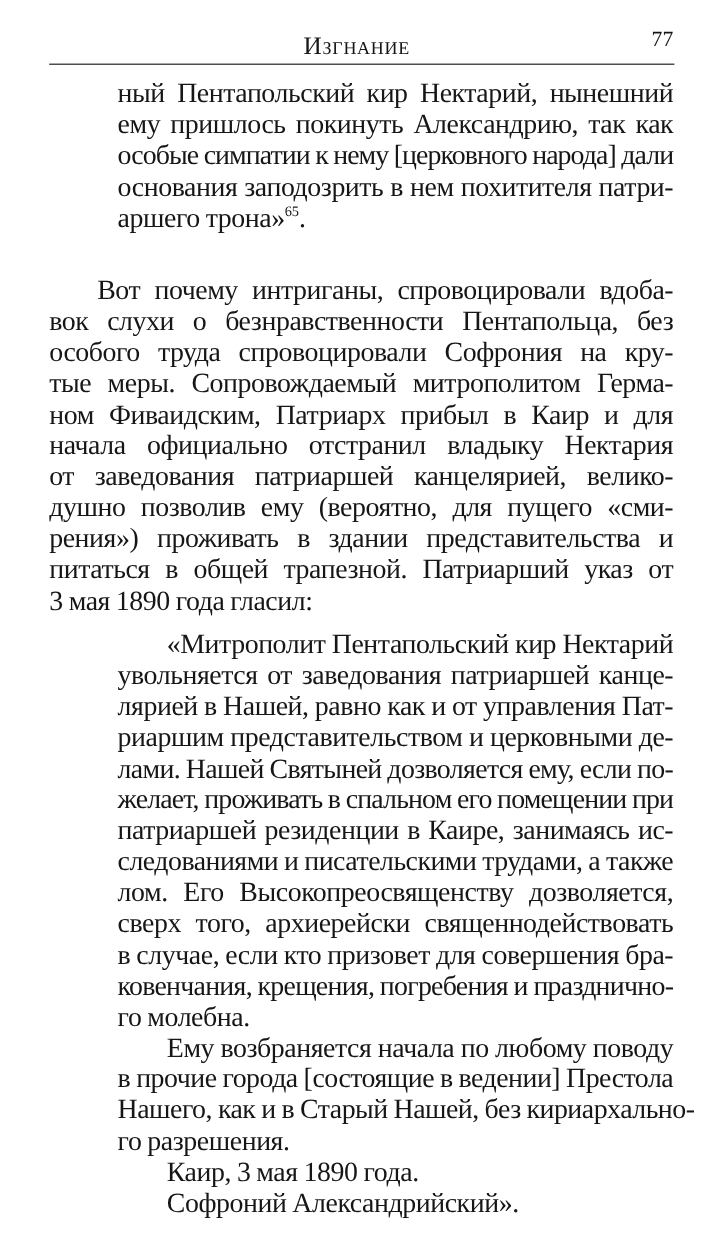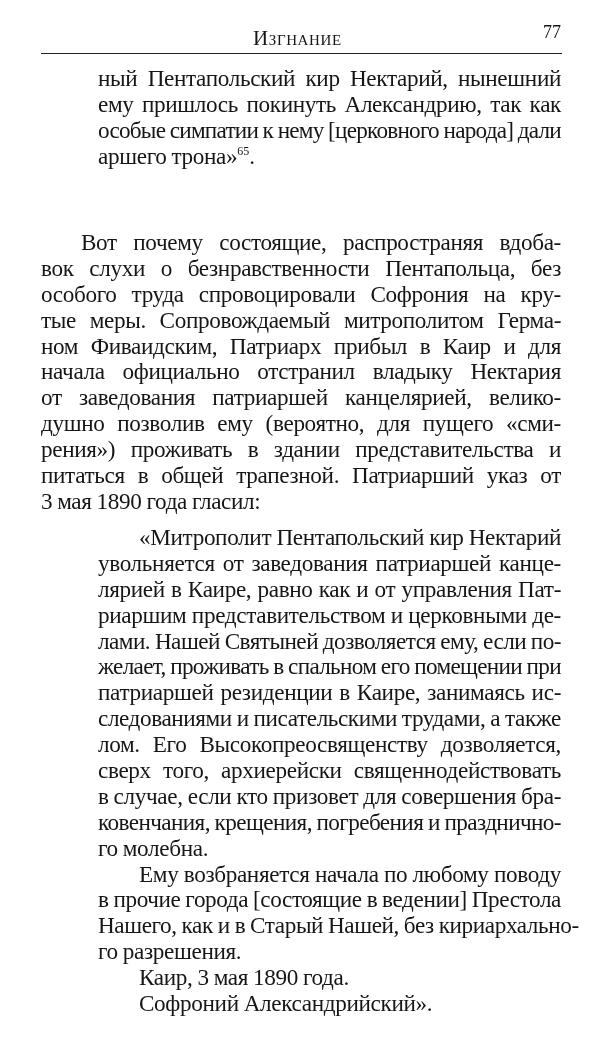--- a/index.html
+++ b/index.html
@@ -29,41 +29,42 @@
 
   <div class="running-head">
     <span class="rh-title">Изгнание</span>
     <span class="rh-num">77</span>
   </div>
 
   <div class="block b1">
     <div class="line" style="white-space: nowrap;">ный Пентапольский кир Нектарий, нынешний</div>
     <div class="line" style="white-space: nowrap;">ему пришлось покинуть Александрию, так как</div>
     <div class="line" style="white-space: nowrap; letter-spacing: -0.758577px;">особые симпатии к нему [церковного народа] дали</div>
+    <div class="line" style="white-space: nowrap;">основания заподозрить в нем похитителя патри-</div>
     <div class="line last" style="white-space: nowrap;"><span>аршего трона»</span><sup>65</sup><span>.</span></div>
   </div>
 
   <div class="block b2">
-    <div class="line indent1" style="white-space: nowrap;">Вот почему состоящие, распространяя вдоба-</div>
+    <div class="line indent1" style="white-space: nowrap;">Вот почему интриганы, спровоцировали вдоба-</div>
     <div class="line" style="white-space: nowrap;">вок слухи о безнравственности Пентапольца, без</div>
     <div class="line" style="white-space: nowrap;">особого труда спровоцировали Софрония на кру-</div>
     <div class="line" style="white-space: nowrap;">тые меры. Сопровождаемый митрополитом Герма-</div>
     <div class="line" style="white-space: nowrap;">ном Фиваидским, Патриарх прибыл в Каир и для</div>
     <div class="line" style="white-space: nowrap;">начала официально отстранил владыку Нектария</div>
     <div class="line" style="white-space: nowrap;">от заведования патриаршей канцелярией, велико-</div>
     <div class="line" style="white-space: nowrap;">душно позволив ему (вероятно, для пущего «сми-</div>
     <div class="line" style="white-space: nowrap;">рения») проживать в здании представительства и</div>
     <div class="line" style="white-space: nowrap;">питаться в общей трапезной. Патриарший указ от</div>
     <div class="line last" style="white-space: nowrap;">3 мая 1890 года гласил:</div>
   </div>
 
   <div class="block b3">
     <div class="line indent2" style="white-space: nowrap;">«Митрополит Пентапольский кир Нектарий</div>
     <div class="line" style="white-space: nowrap;">увольняется от заведования патриаршей канце-</div>
-    <div class="line" style="white-space: nowrap;">лярией в Каире, равно как и от управления Пат-</div>
+    <div class="line" style="white-space: nowrap;">лярией в Нашей, равно как и от управления Пат-</div>
     <div class="line" style="white-space: nowrap;">риаршим представительством и церковными де-</div>
     <div class="line" style="white-space: nowrap; letter-spacing: -0.524932px;">лами. Нашей Святыней дозволяется ему, если по-</div>
     <div class="line" style="white-space: nowrap; letter-spacing: -0.680163px;">желает, проживать в спальном его помещении при</div>
     <div class="line" style="white-space: nowrap;">патриаршей резиденции в Каире, занимаясь ис-</div>
     <div class="line" style="white-space: nowrap; letter-spacing: -0.409375px;">следованиями и писательскими трудами, а также</div>
     <div class="line" style="white-space: nowrap;">лом. Его Высокопреосвященству дозволяется,</div>
     <div class="line" style="white-space: nowrap;">сверх того, архиерейски священнодействовать</div>
     <div class="line" style="white-space: nowrap;">в случае, если кто призовет для совершения бра-</div>
     <div class="line" style="white-space: nowrap; letter-spacing: -0.593886px;">ковенчания, крещения, погребения и празднично-</div>
     <div class="line last" style="white-space: nowrap;">го молебна.</div>

